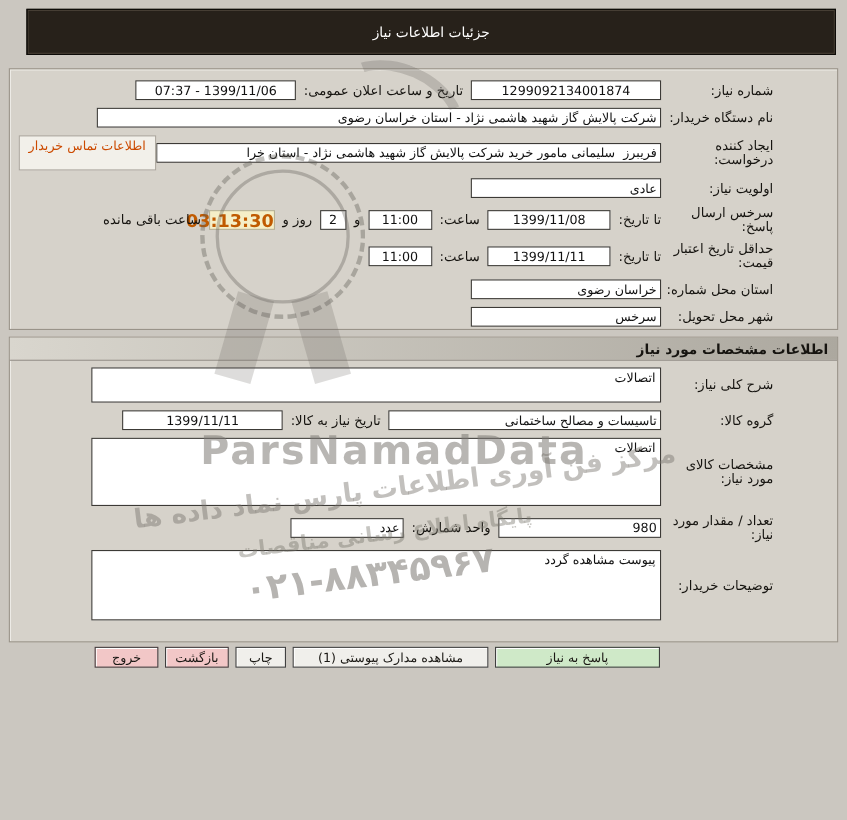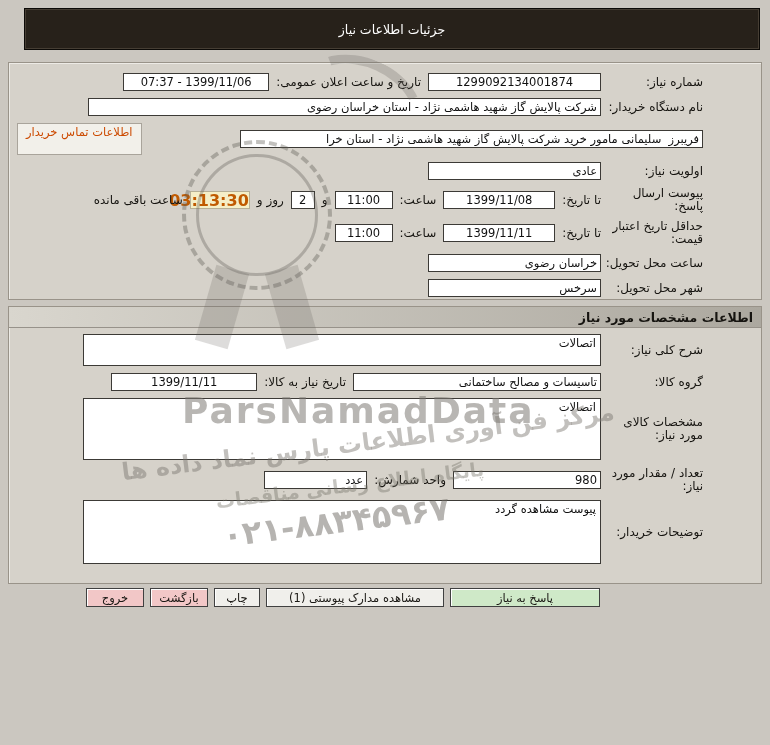--- a/index.html
+++ b/index.html
@@ -121,52 +121,53 @@
     <span class="mid">تاریخ و ساعت اعلان عمومی:</span>
     <input class="inp num" style="width: 146px;" readonly="" value="1399/11/06 - 07:37">
   </div>
 
   <div class="row">
     <span class="lbl">نام دستگاه خریدار:</span>
     <input class="inp" style="width: 513px;" readonly="" value="شرکت پالایش گاز شهید هاشمی نژاد - استان خراسان رضوی">
   </div>
 
   <div class="row">
+    <span class="lbl">ایجاد کننده درخواست:</span>
     <input class="inp" style="width: 463px;" readonly="" value="فریبرز  سلیمانی مامور خرید شرکت پالایش گاز شهید هاشمی نژاد - استان خرا">
     <span class="contact-link">اطلاعات تماس خریدار</span>
   </div>
 
   <div class="row">
     <span class="lbl">اولویت نیاز:</span>
     <input class="inp" style="width: 173px;" readonly="" value="عادی">
   </div>
 
   <div class="row">
-    <span class="lbl">پیوست ارسال پاسخ:</span>
+    <span class="lbl">سرخس ارسال پاسخ:</span>
     <span class="mid" style="margin-right:0">تا تاریخ:</span>
     <input class="inp num" style="width: 112px;" readonly="" value="1399/11/08">
     <span class="mid">ساعت:</span>
     <input class="inp num" style="width: 58px;" readonly="" value="11:00">
     <span class="mid">و</span>
     <input class="inp num" style="width: 24px;" readonly="" value="2">
     <span class="mid">روز و</span>
     <span class="countdown">03:13:30</span>
     <span class="mid">ساعت باقی مانده</span>
   </div>
 
   <div class="row" style="margin-bottom:8px">
     <span class="lbl">حداقل تاریخ اعتبار قیمت:</span>
     <span class="mid" style="margin-right:0">تا تاریخ:</span>
     <input class="inp num" style="width: 112px;" readonly="" value="1399/11/11">
     <span class="mid">ساعت:</span>
     <input class="inp num" style="width: 58px;" readonly="" value="11:00">
   </div>
 
   <div class="row">
-    <span class="lbl">ساعت محل تحویل:</span>
+    <span class="lbl">استان محل شماره:</span>
     <input class="inp" style="width: 173px;" readonly="" value="خراسان رضوی">
   </div>
 
   <div class="row">
     <span class="lbl">شهر محل تحویل:</span>
     <input class="inp" style="width: 173px;" readonly="" value="سرخس">
   </div>
 
 </div>
 

